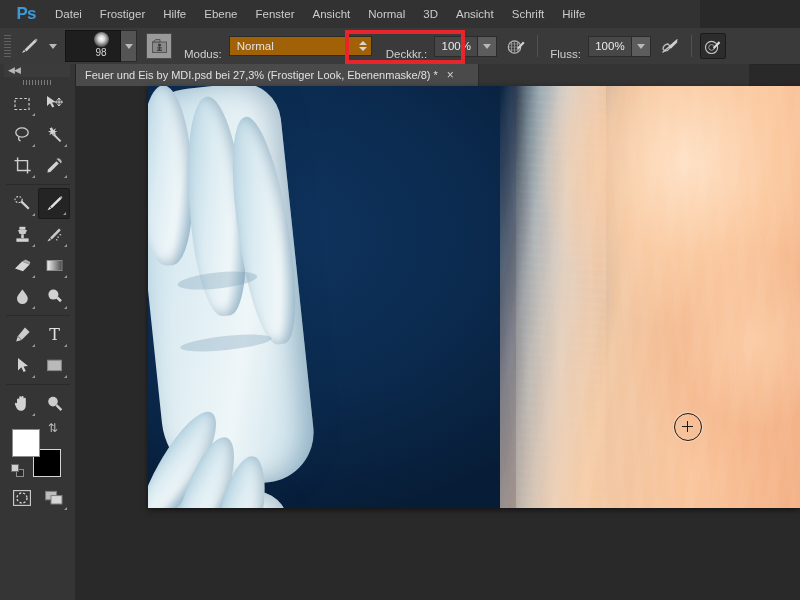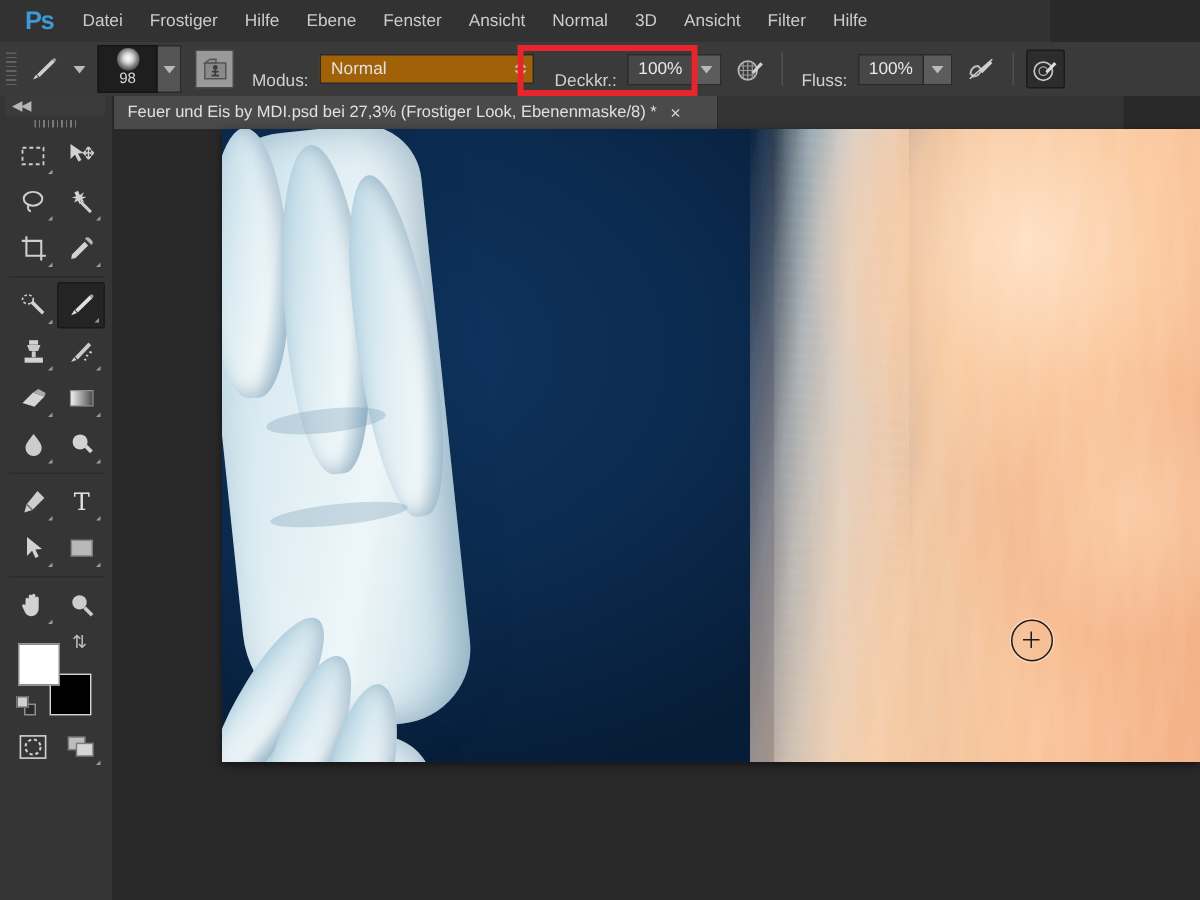--- a/index.html
+++ b/index.html
@@ -43,20 +43,21 @@
     width:26px;height:26px;display:flex;align-items:center;justify-content:center;
   }
   .tri-down{
     width:0;height:0;border-left:4px solid transparent;border-right:4px solid transparent;
     border-top:5px solid #b9b9b9;
   }
   .preset-box{
     margin-left:8px;width:38px;height:30px;background:#1e1e1e;border:1px solid #141414;
     display:flex;flex-direction:column;align-items:center;justify-content:flex-start;
     position:relative;
+    padding-left:16px;
   }
   .preset-dot{
     width:15px;height:15px;margin-top:1px;border-radius:50%;
     background:radial-gradient(circle at 50% 45%,#ffffff 0%,#d8d8d8 28%,#6a6a6a 62%,#1e1e1e 100%);
   }
   .preset-num{font-size:10px;color:#d8d8d8;line-height:11px;}
   .preset-arrow{
     width:15px;height:30px;background:#545454;border:1px solid #2a2a2a;border-left:none;
     display:flex;align-items:center;justify-content:center;
   }
@@ -226,21 +227,21 @@
     <div class="ps-logo">Ps</div>
     <div class="menu-item">Datei</div>
     <div class="menu-item">Frostiger</div>
     <div class="menu-item">Hilfe</div>
     <div class="menu-item">Ebene</div>
     <div class="menu-item">Fenster</div>
     <div class="menu-item">Ansicht</div>
     <div class="menu-item">Normal</div>
     <div class="menu-item">3D</div>
     <div class="menu-item">Ansicht</div>
-    <div class="menu-item">Filter</div>
+    <div class="menu-item">Schrift</div>
     <div class="menu-item">Hilfe</div>
   </div>
 
   <div class="optionsbar">
 
     <div class="grip"></div>
 
     <div class="tool-brush-icon">
       <svg width="22" height="22" viewBox="0 0 22 22">
         <path d="M4 18 L7.5 16.5 L6 14.8 Z" fill="#d6d6d6"></path>

